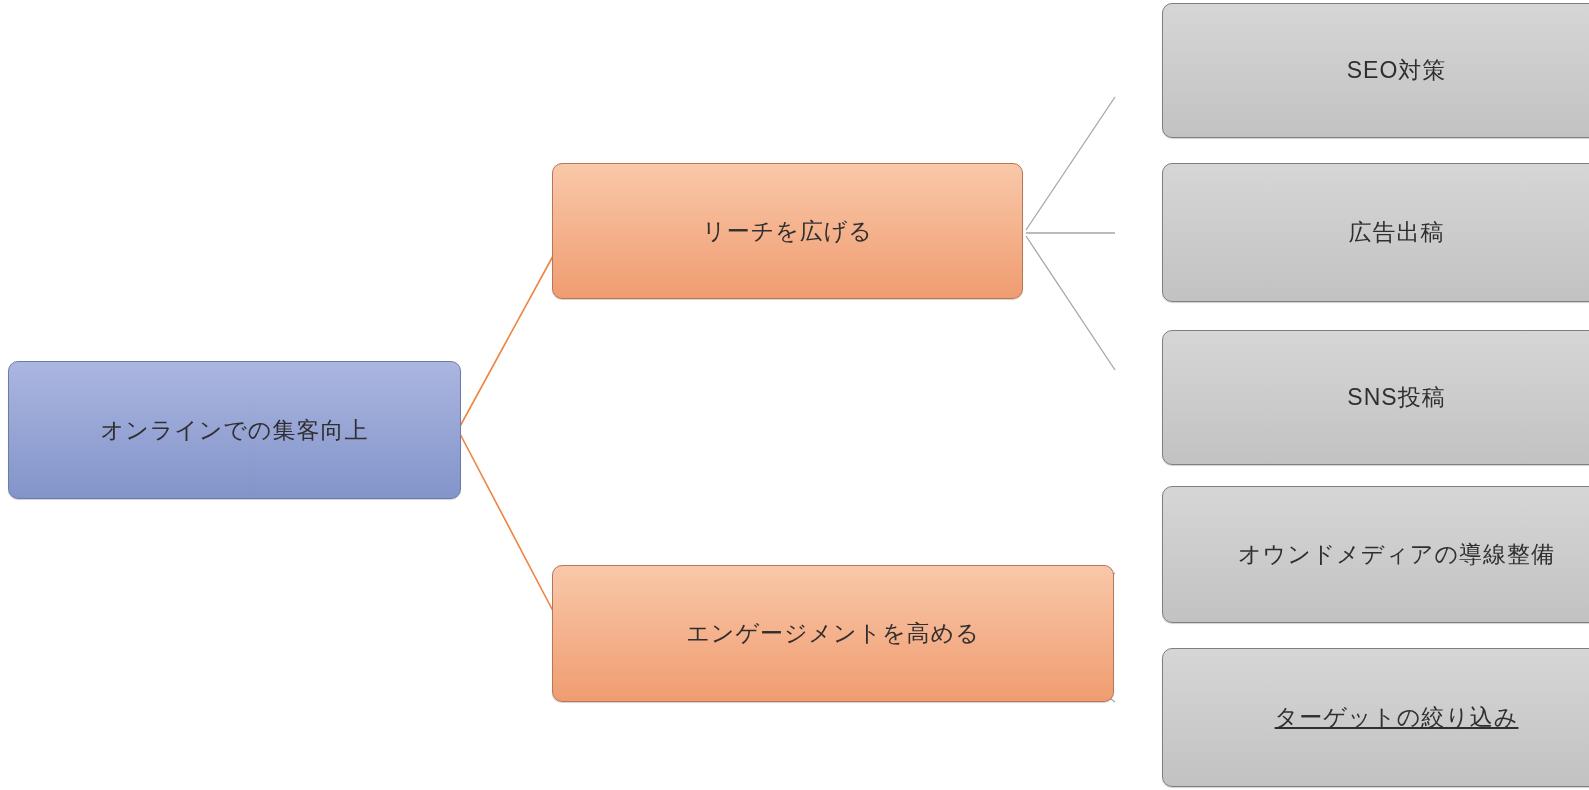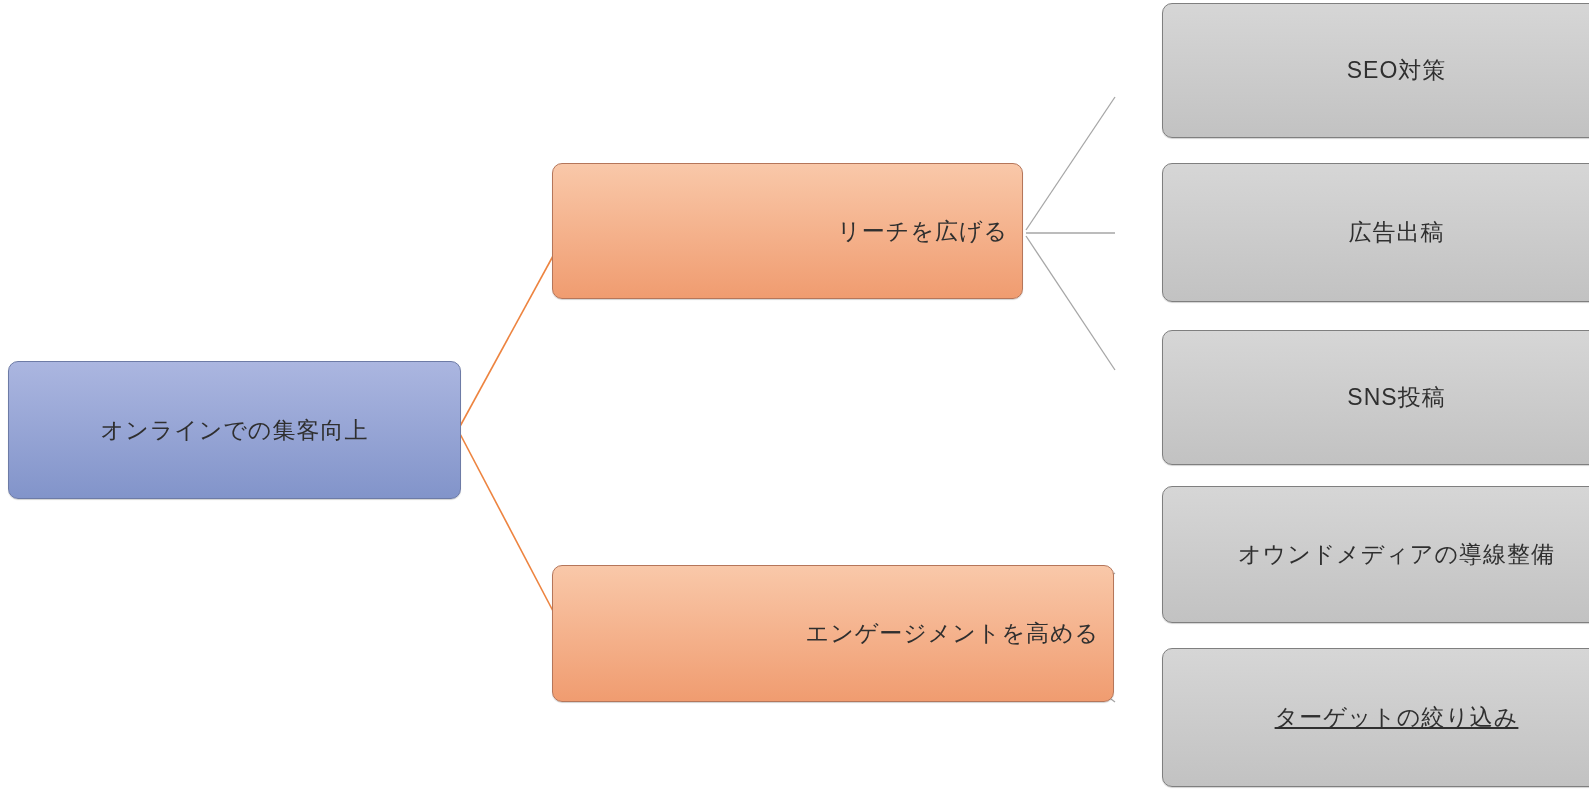--- a/index.html
+++ b/index.html
@@ -24,21 +24,20 @@
     box-shadow:0 1px 1px rgba(0,0,0,0.18);padding:4px 14px;box-sizing:border-box;cursor:default;
   }
   .node-root{
     left:8px;top:361px;width:453px;height:138px;
     background:linear-gradient(180deg,var(--root-fill-top) 0%,var(--root-fill-bottom) 100%);
     border:1.4px solid var(--root-border);
   }
   .node-branch{
     background:linear-gradient(180deg,var(--branch-fill-top) 0%,var(--branch-fill-bottom) 100%);
     border:1.4px solid var(--branch-border);
-    justify-content:flex-end;
   }
   .branch-1{left:552px;top:163px;width:471px;height:136px;}
   .branch-2{left:552px;top:565px;width:562px;height:137px;}
   .node-leaf{
     background:linear-gradient(180deg,var(--leaf-fill-top) 0%,var(--leaf-fill-bottom) 100%);
     border:1.4px solid var(--leaf-border);
     margin-left:48px;
   }
   .leaf-1{left:1114px;top:3px;width:469px;height:135px;}
   .leaf-2{left:1114px;top:163px;width:469px;height:139px;}

